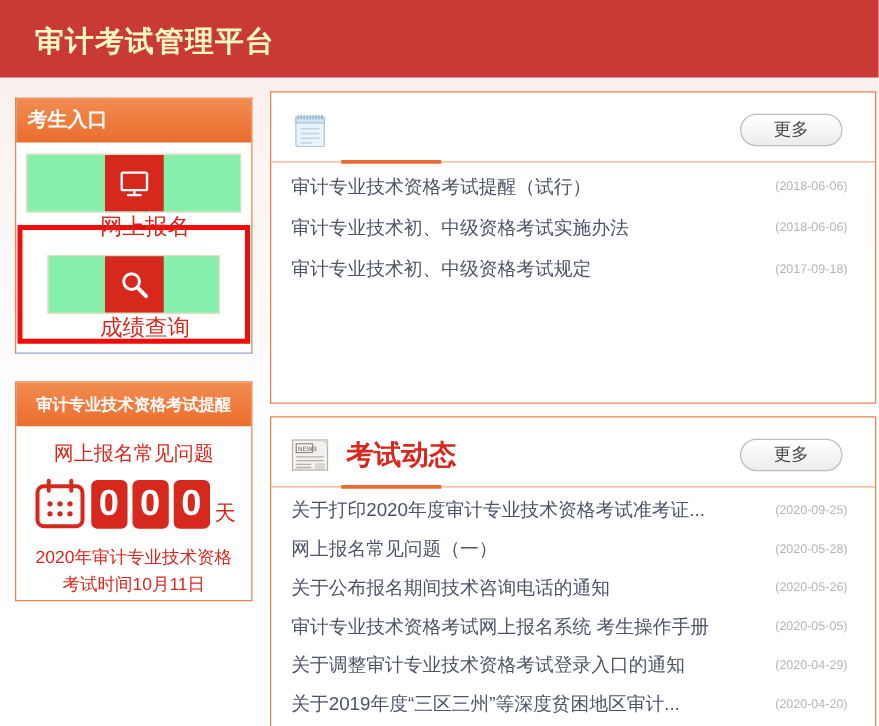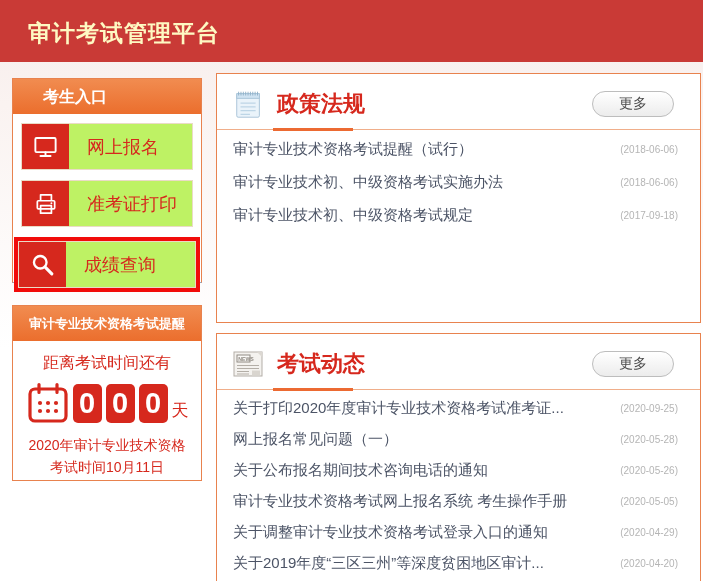--- a/index.html
+++ b/index.html
@@ -9,26 +9,26 @@
     font-family:"Liberation Sans","DejaVu Sans",sans-serif;
     background:linear-gradient(180deg,#f6eceb 0%,#faf3f1 18%,#ffffff 60%);
   }
   
   .app-header{position:absolute;left:0;top:0;width:703px;height:62px;background:#c93a36;}
   .app-header h1{color:#fef9c3;font-size:23px;font-weight:bold;padding:18px 0 0 28px;letter-spacing:1px;}
   
   .side-panel{position:absolute;left:12px;width:190px;background:#fff;border:1px solid #e8824e;}
   .entry-panel{top:78px;height:205px;border-bottom-color:#93a7c3;}
   .panel-head{height:35px;line-height:35px;background:linear-gradient(180deg,#f18c50,#eb6e2d);
-    color:#fff;font-weight:bold;font-size:16px;padding-left:30px;}
+    color:#fff;font-weight:bold;font-size:16px;padding-left:9px;}
   .panel-head.center{text-align:center;padding:0 4px;font-size:13px;white-space:nowrap;overflow:hidden;}
   .entry-buttons{padding:9px 8px 0 8px;}
   .entry-btn-wrap{margin-bottom:10px;}
-  .entry-btn-wrap.hl{margin:0 -7px 0 -7px;border:4px solid #f10c0a;padding:0;background:#fff;}
-  .entry-btn{height:47px;border:1px solid #eadbc6;background:#bef264;display:flex;align-items:center;cursor:pointer;}
+  .entry-btn-wrap.hl{margin:0 -7px 0 -7px;border:4px solid #f10c0a;padding:20px;background:#fff;}
+  .entry-btn{height:47px;border:1px solid #eadbc6;background:#86efac;display:flex;align-items:center;cursor:pointer;flex-direction:column;}
   .iconbox{width:47px;height:45px;background:#d6281d;display:flex;align-items:center;justify-content:center;flex-shrink:0;}
   .entry-btn .lbl{margin-left:18px;font-size:18px;color:#d6281d;white-space:nowrap;}
   
   .reminder-panel{top:305px;height:176px;}
   .reminder-body{text-align:center;}
   .cd-label{color:#d6281d;font-size:16px;margin-top:12px;}
   .cd-row{display:flex;align-items:center;justify-content:center;margin-top:7px;}
   .cal-icon{width:44px;height:44px;display:inline-flex;margin-right:3px;}
   .digits{display:flex;gap:4px;}
   .digit{display:inline-block;width:29px;height:39px;background:#d6281d;border-radius:5px;
@@ -71,52 +71,39 @@
               <svg viewBox="0 0 24 24" width="27" height="27" fill="none" stroke="#fff" stroke-width="1.7" stroke-linecap="round">
                 <rect x="3" y="4.5" width="18" height="12.5" rx="1"></rect>
                 <path d="M12 17v3"></path>
                 <path d="M7.5 20.5h9"></path>
               </svg>
             </span>
       <span class="lbl">网上报名</span>
     </div>
   </div>
 
-  <div class="entry-btn-wrap">
-    <div class="entry-btn">
-      <span class="iconbox">
-              <svg viewBox="0 0 24 24" width="26" height="26" fill="none" stroke="#fff" stroke-width="1.6" stroke-linejoin="round">
-                <path d="M7 9V3.5h10V9"></path>
-                <rect x="4" y="9" width="16" height="7.5" rx="1"></rect>
-                <rect x="7" y="13.5" width="10" height="7"></rect>
-                <circle cx="17" cy="11.3" r="0.9" fill="#fff" stroke="none"></circle>
-              </svg>
-            </span>
-      <span class="lbl">准考证打印</span>
-    </div>
-  </div>
 
   <div class="entry-btn-wrap hl">
     <div class="entry-btn">
       <span class="iconbox">
               <svg viewBox="0 0 24 24" width="27" height="27" fill="none" stroke="#fff" stroke-linecap="round">
                 <circle cx="10" cy="10" r="5.6" stroke-width="2.1"></circle>
                 <path d="M14.6 14.6L20.3 20.3" stroke-width="2.8"></path>
               </svg>
             </span>
       <span class="lbl">成绩查询</span>
     </div>
   </div>
 </div>
   </section>
 
   <section class="side-panel reminder-panel">
     <div class="panel-head center">审计专业技术资格考试提醒</div>
     <div class="reminder-body">
-      <div class="cd-label">距离考试时间还有</div>
+      <div class="cd-label">网上报名常见问题</div>
       <div class="cd-row">
         <span class="cal-icon">
             <svg viewBox="0 0 44 44" width="44" height="44" fill="none" stroke="#d6281d" stroke-linecap="round">
               <rect x="4" y="8" width="36" height="32" rx="5" stroke-width="3.2"></rect>
               <path d="M13 3.5v8M31 3.5v8" stroke-width="3.2"></path>
               <path d="M18 8h2.5M23 8h2.5M28 8h0" stroke-width="2"></path>
               <g fill="#d6281d" stroke="none">
                 <circle cx="14" cy="22" r="2.1"></circle>
                 <circle cx="22" cy="22" r="2.1"></circle>
                 <circle cx="30" cy="22" r="2.1"></circle>
@@ -145,21 +132,20 @@
   <section class="panel-box panel-policy">
     <div class="p-head">
       <span class="p-icon">
           <svg viewBox="0 0 36 36" width="36" height="34">
             <rect x="5" y="7" width="24" height="25" rx="1.5" fill="#eaf3fa" stroke="#a8c4d8"></rect>
             <rect x="5" y="7" width="24" height="5" fill="#cfe3f2" stroke="#a8c4d8"></rect>
             <path d="M7 5v4M9.5 5v4M12 5v4M14.5 5v4M17 5v4M19.5 5v4M22 5v4M24.5 5v4M27 5v4" stroke="#8fb0c8" stroke-width="1"></path>
             <path d="M9 17h16M9 21h16M9 25h16M9 29h10" stroke="#bdd5e6" stroke-width="1.3"></path>
           </svg>
         </span>
-      <span class="p-title">政策法规</span>
       <button class="more-btn">更多</button>
       <span class="p-underline"></span>
     </div>
     <div class="p-list">
   <div class="p-item">
     <span class="item-title">审计专业技术资格考试提醒（试行）</span>
     <span class="item-date">(2018-06-06)</span>
   </div>
 
   <div class="p-item">

